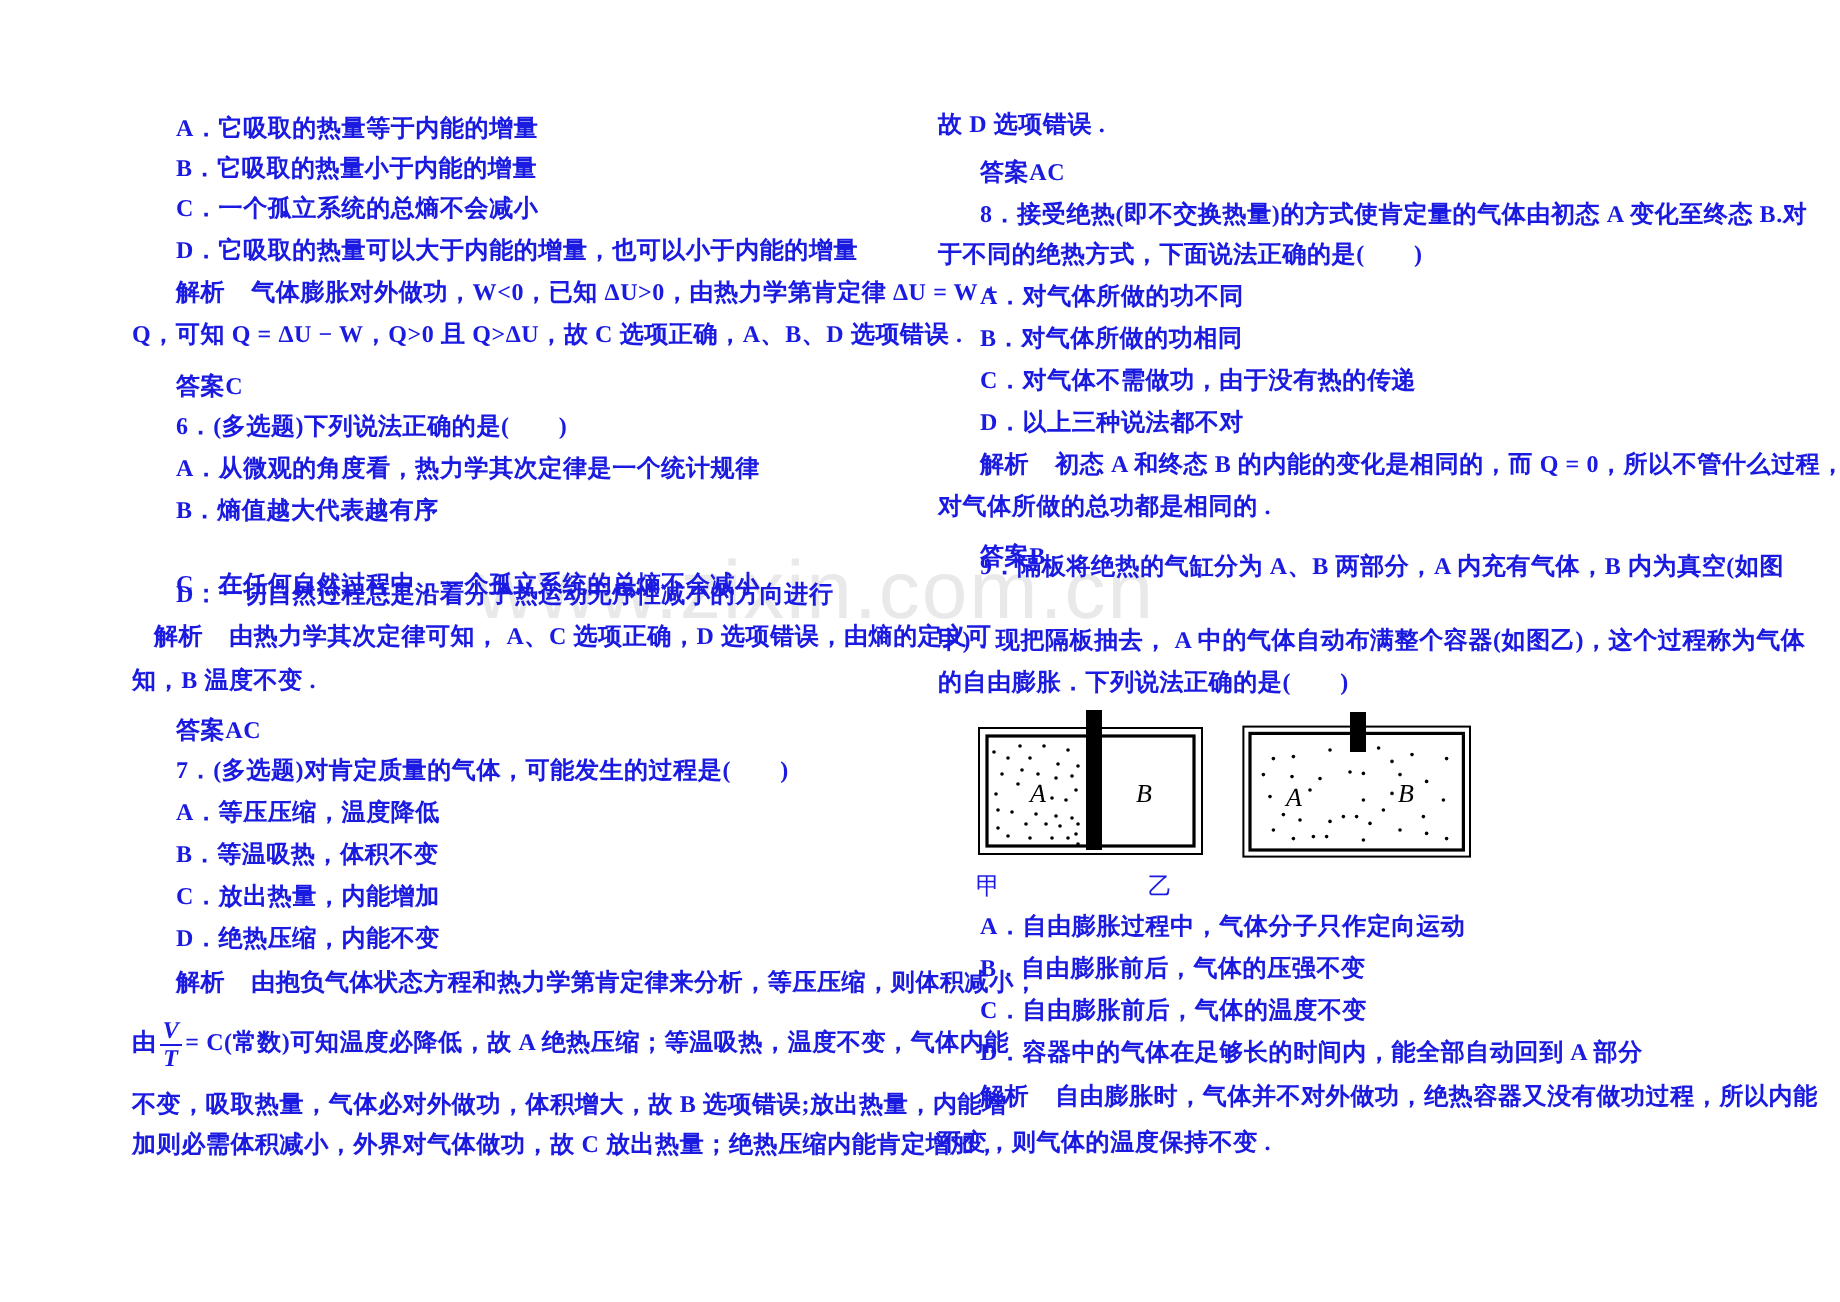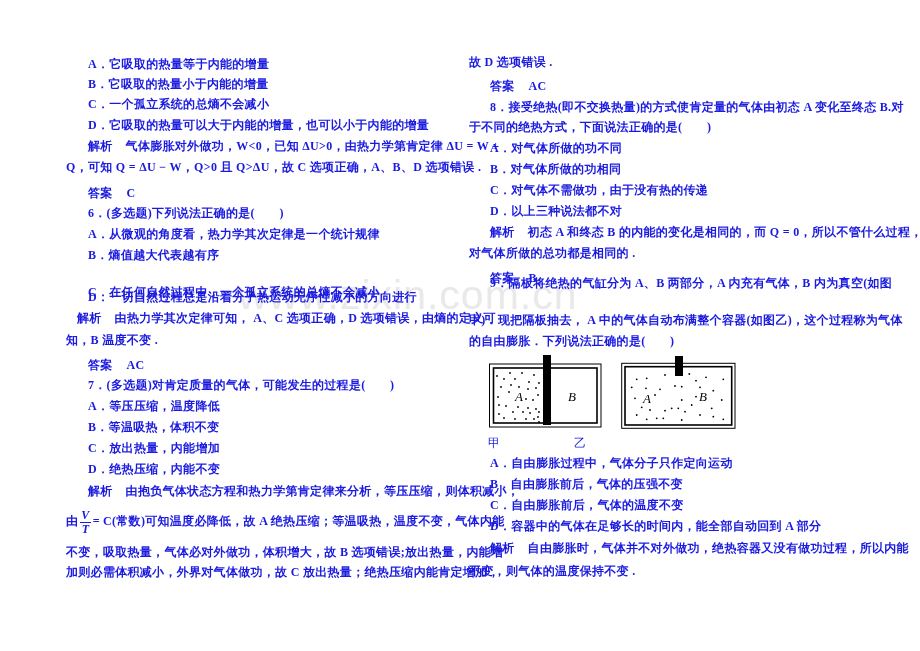--- a/index.html
+++ b/index.html
@@ -3,21 +3,21 @@
 <meta charset="utf-8">
 <style>
   html, body { margin:0; padding:0; }
   body { width:920px; height:651px; background:#ffffff; position:relative; overflow:hidden;
          font-family:"Liberation Serif","DejaVu Serif",serif; }
   .watermark { position:absolute; left:238px; top:266px; font-family:"Liberation Sans","DejaVu Sans",sans-serif;
                font-size:41px; line-height:58px; color:#e9e9e9; white-space:nowrap; z-index:0; letter-spacing:1px; }
   .line { position:absolute; white-space:nowrap; font-size:12px; line-height:14px; color:#1a1ae0;
           font-weight:bold; z-index:1; letter-spacing:0.3px; }
   .lbl { font-weight:bold; margin-right:13px; }
-  .ans-lbl { font-weight:bold; margin-right:14px; }
+  .ans-lbl { font-weight:bold; }
   .frac { display:inline-block; vertical-align:middle; text-align:center; font-style:italic; margin:0 2px;
           line-height:13px; font-size:12px; }
   .frac .num { display:block; border-bottom:1px solid #1a1ae0; padding:0 1px; }
   .frac .den { display:block; padding:0 1px; }
   .fig { position:absolute; z-index:1; }
   .fig-caption { position:absolute; font-size:12px; line-height:14px; color:#1a1ae0; white-space:nowrap; z-index:1; }
 </style>
 </head>
 <body>
 

